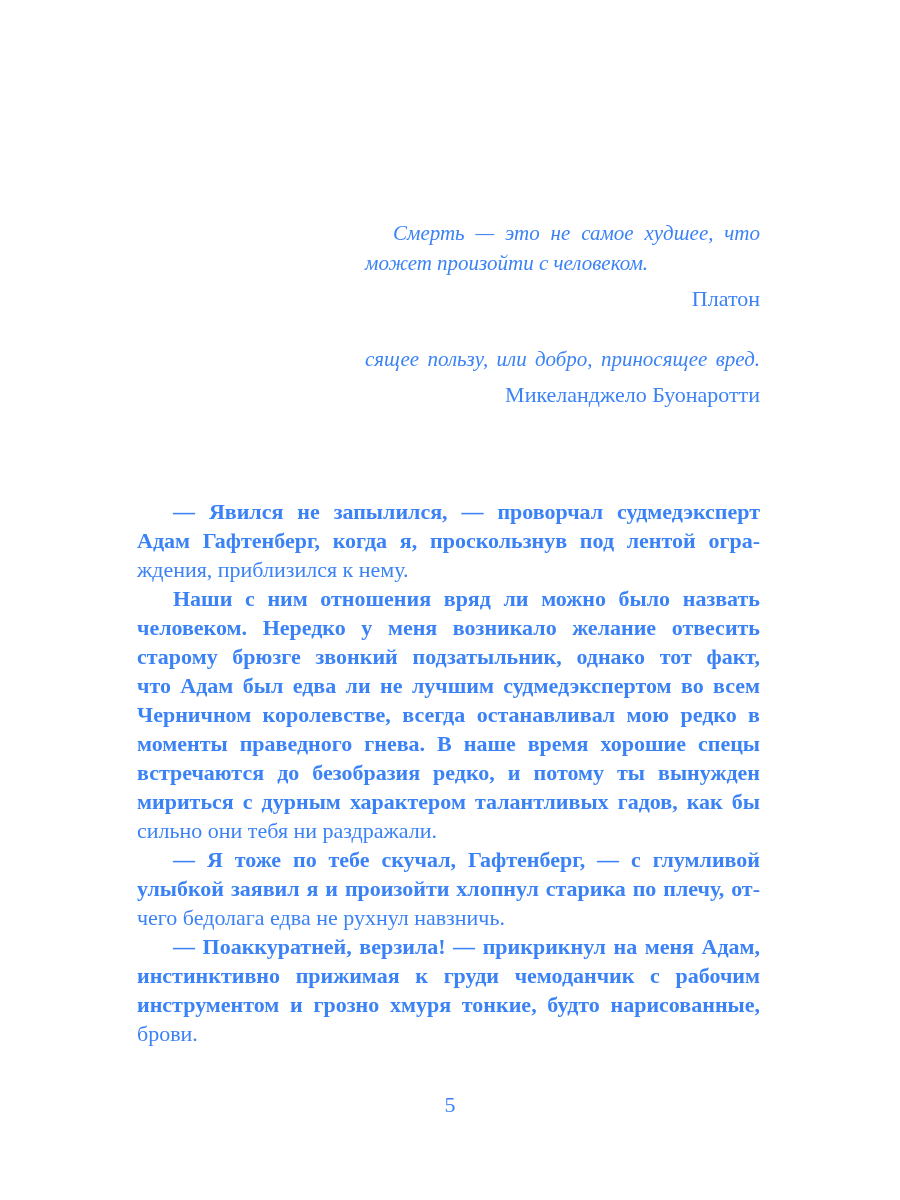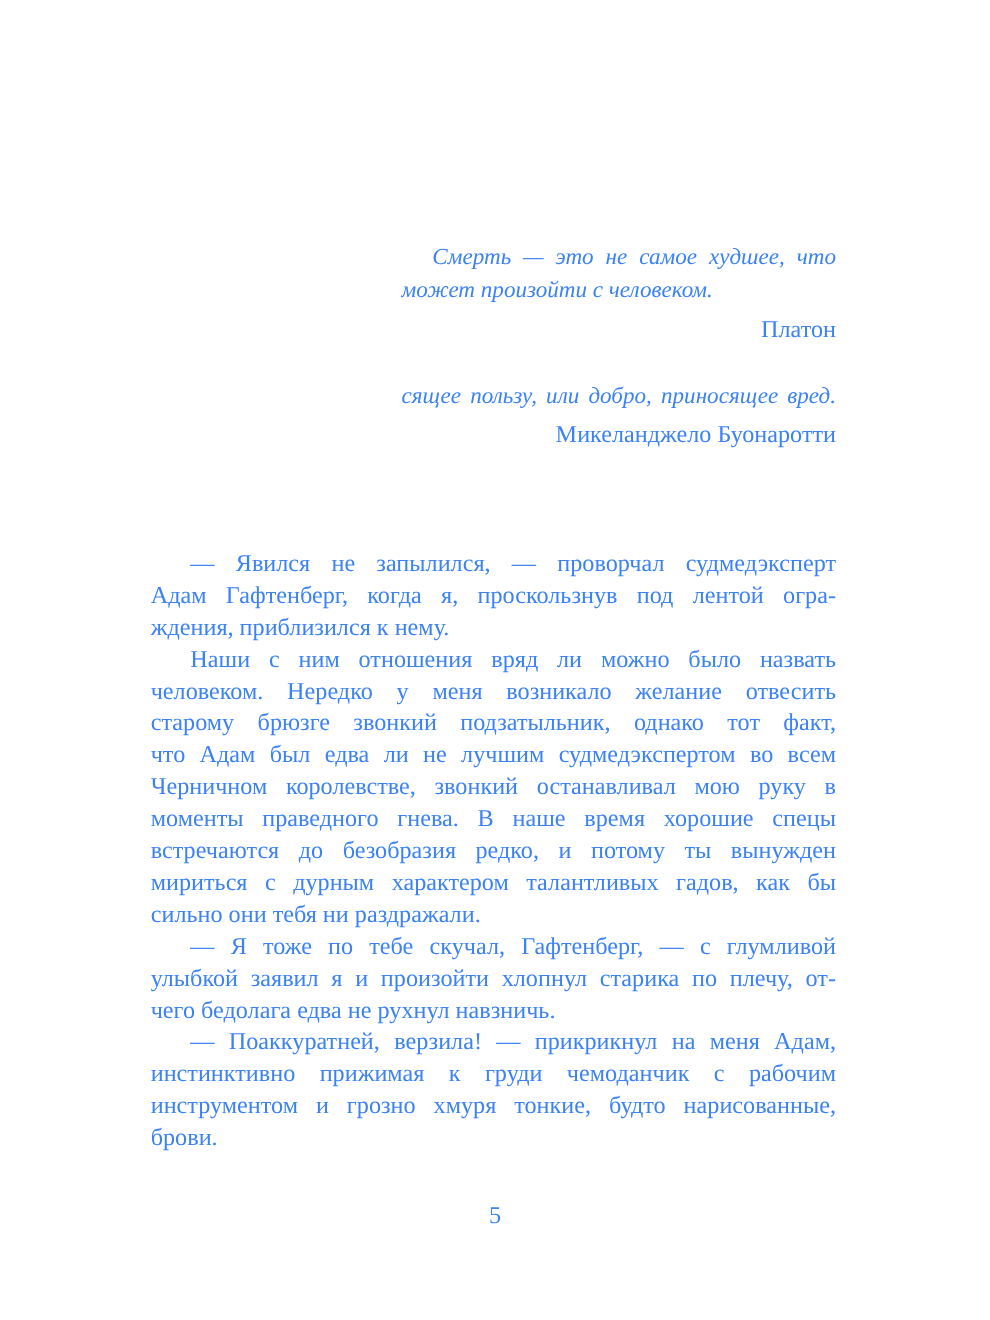--- a/index.html
+++ b/index.html
@@ -38,21 +38,21 @@
   .body-text {
     position: absolute;
     left: 137px;
     top: 497px;
     width: 623px;
   }
   .bline {
     font-size: 22px;
     line-height: 29px;
   }
-  .bline.just { text-align: justify; text-align-last: justify; }
+  .bline.just { text-align: justify; text-align-last: justify; font-weight: bold; }
   .bline.last { text-align: center; text-align-last: left; }
   .bline.indent { padding-left: 36px; }
   
   .page-number {
     position: absolute;
     top: 1090px;
     left: 0;
     width: 900px;
     text-align: center;
     font-size: 22px;
@@ -85,21 +85,21 @@
       <div class="bline just indent">— Явился не запылился, — проворчал судмедэксперт</div>
       <div class="bline just">Адам Гафтенберг, когда я, проскользнув под лентой огра-</div>
       <div class="bline last">ждения, приблизился к нему.</div>
     </div>
 
     <div class="para">
       <div class="bline just indent">Наши с ним отношения вряд ли можно было назвать</div>
       <div class="bline just">человеком. Нередко у меня возникало желание отвесить</div>
       <div class="bline just">старому брюзге звонкий подзатыльник, однако тот факт,</div>
       <div class="bline just">что Адам был едва ли не лучшим судмедэкспертом во всем</div>
-      <div class="bline just">Черничном королевстве, звонкий останавливал мою руку в</div>
+      <div class="bline just">Черничном королевстве, всегда останавливал мою редко в</div>
       <div class="bline just">моменты праведного гнева. В наше время хорошие спецы</div>
       <div class="bline just">встречаются до безобразия редко, и потому ты вынужден</div>
       <div class="bline just">мириться с дурным характером талантливых гадов, как бы</div>
       <div class="bline last">сильно они тебя ни раздражали.</div>
     </div>
 
     <div class="para">
       <div class="bline just indent">— Я тоже по тебе скучал, Гафтенберг, — с глумливой</div>
       <div class="bline just">улыбкой заявил я и произойти хлопнул старика по плечу, от-</div>
       <div class="bline last">чего бедолага едва не рухнул навзничь.</div>

